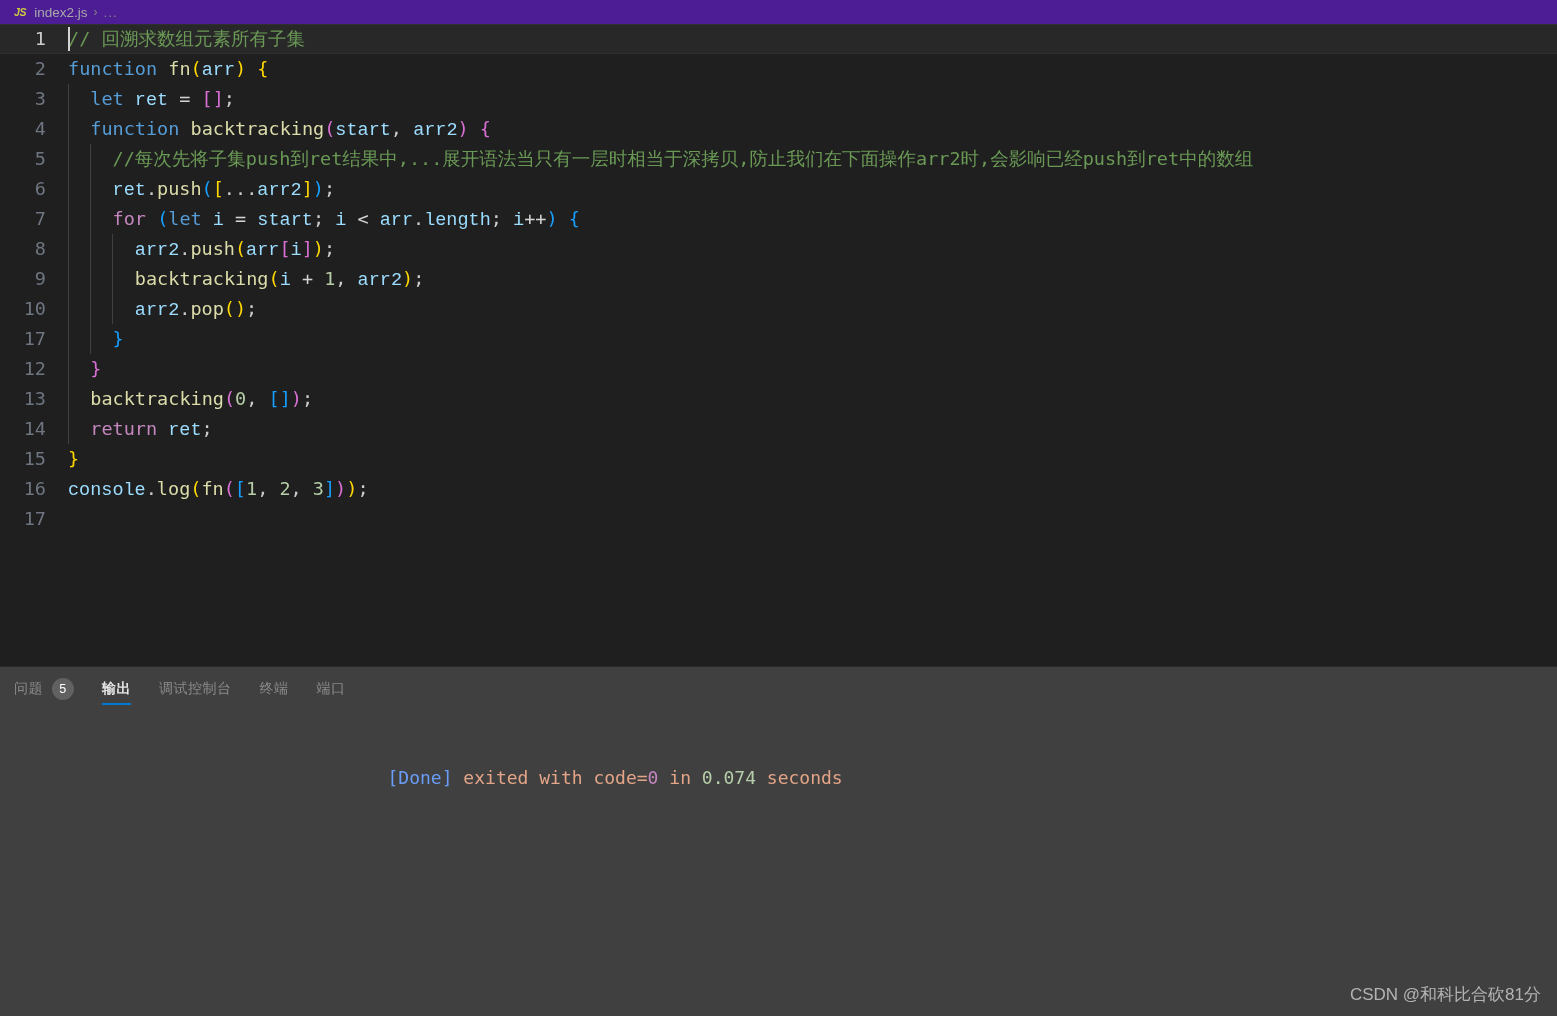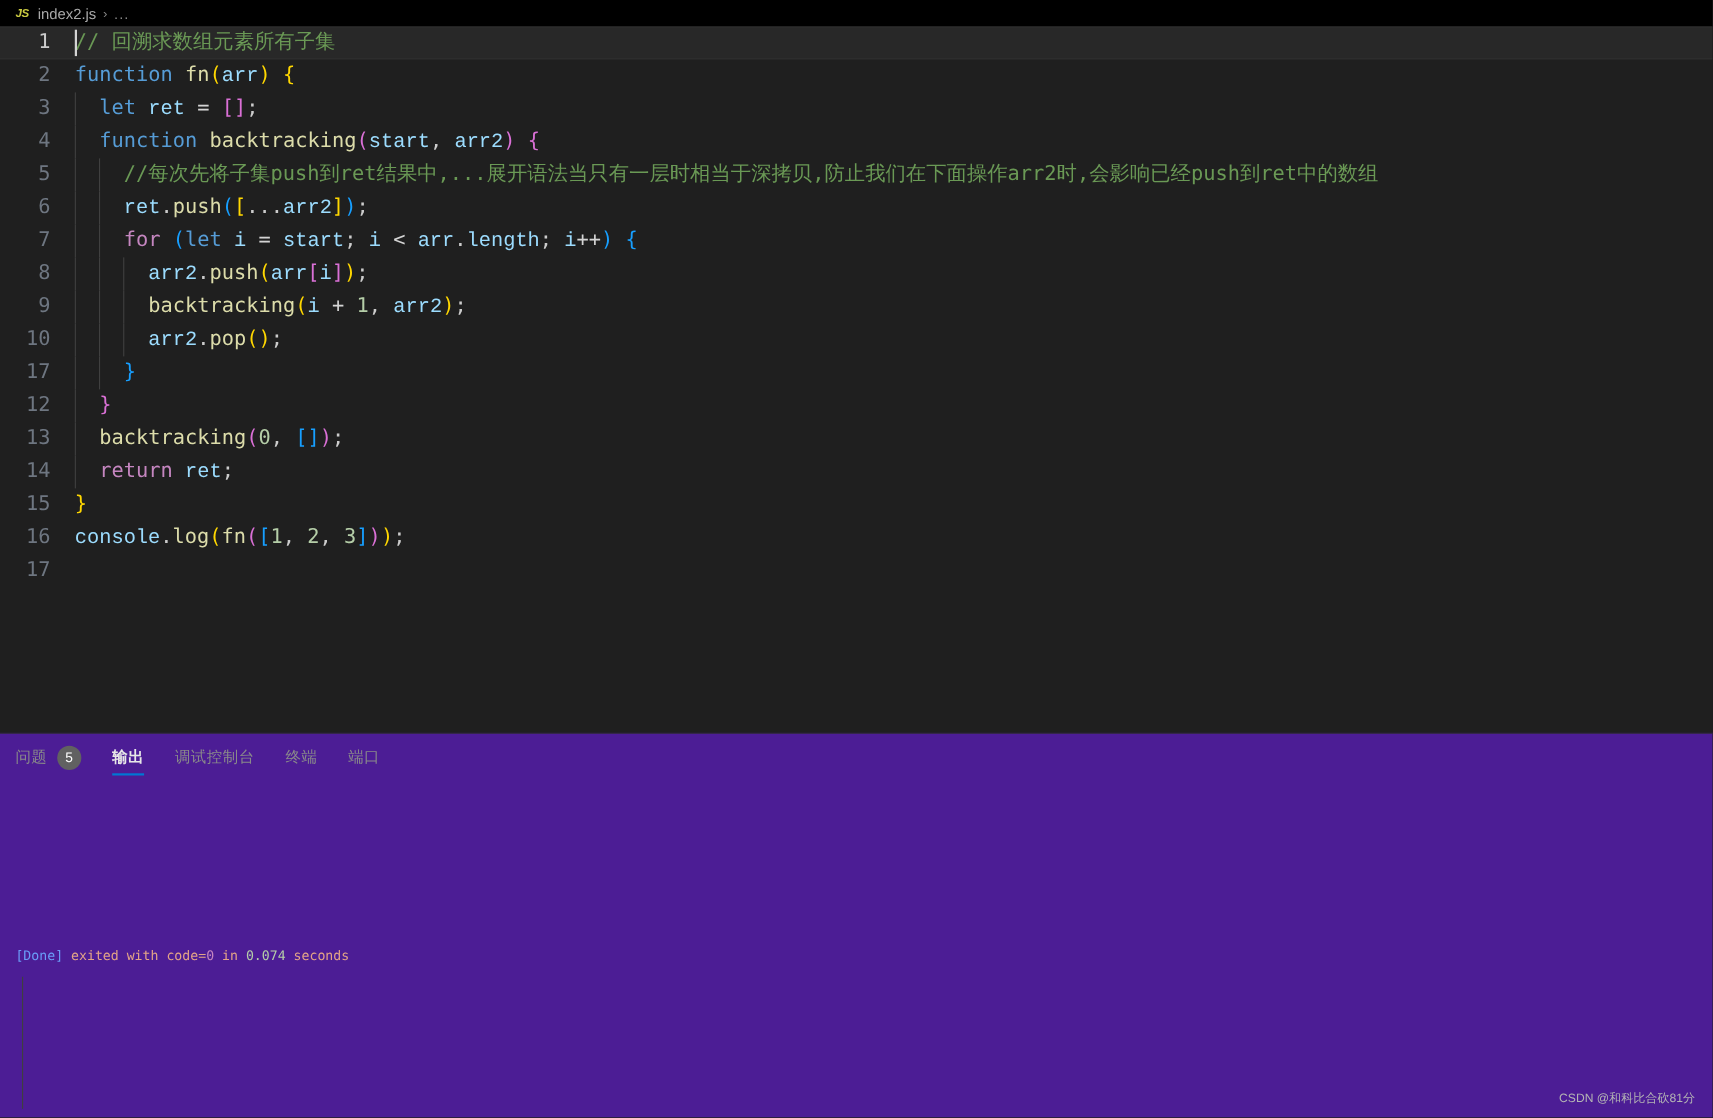--- a/index.html
+++ b/index.html
@@ -21,21 +21,21 @@
     width: 1557px; height: 1016px;
     background: #1f1f1f;
     display: flex;
     flex-direction: column;
   }
 
   
   .breadcrumb-bar {
     height: 24px;
     min-height: 24px;
-    background: #000000;
+    background: #4c1d95;
     display: flex;
     align-items: center;
     padding-left: 14px;
     font-family: "Liberation Sans", sans-serif;
     font-size: 13.5px;
     color: #a9a9a9;
     user-select: none;
   }
   .bc-js-icon {
     font-family: "Liberation Sans", sans-serif;
@@ -137,26 +137,24 @@
   .t-num      { color: #b5cea8; }      
   .t-plain    { color: #cccccc; }
   .t-op       { color: #d4d4d4; }
   .b1 { color: #ffd700; }              
   .b2 { color: #da70d6; }              
   .b3 { color: #179fff; }              
 
   
   .panel {
     flex: 1;
-    background: #4c1d95;
-    display: flex;
-    flex-direction: column;
+    background: #404040;
+    display: flex;
     border-top: 1px solid #2b2b2b;
     overflow: hidden;
-    gap: 47px;
   }
   .panel-tabs {
     height: 44px;
     min-height: 44px;
     display: flex;
     align-items: center;
     padding-left: 14px;
     font-family: "Liberation Sans", sans-serif;
     font-size: 14px;
     user-select: none;
@@ -191,21 +189,21 @@
     font-weight: normal;
     margin-left: 9px;
     padding: 0 6px;
   }
 
   .panel-body {
     flex: 1;
     position: relative;
     padding: 6px 0 0 14px;
     font-family: "DejaVu Sans Mono", "Liberation Mono", monospace;
-    font-size: 12px;
+    font-size: 18px;
     line-height: 30px;
     color: #cccccc;
     white-space: pre;
     overflow: hidden;
   }
   .out-line { height: 30px; line-height: 30px; white-space: pre; }
   .o-tag   { color: #6a9df8; }
   .o-text  { color: #e3a487; }
   .o-num   { color: #c586c0; }
   .o-time  { color: #b5cea8; }
@@ -217,21 +215,21 @@
     width: 1px;
     height: 120px;
     background: #3f3f3f;
   }
 
   
   .watermark {
     position: absolute;
     right: 16px; bottom: 10px;
     font-family: "Liberation Sans", sans-serif;
-    font-size: 11px;
+    font-size: 17px;
     color: #b4b4b4;
     user-select: none;
   }
 </style>
 </head>
 <body>
 
 <div class="window">
 
   <div class="breadcrumb-bar">

